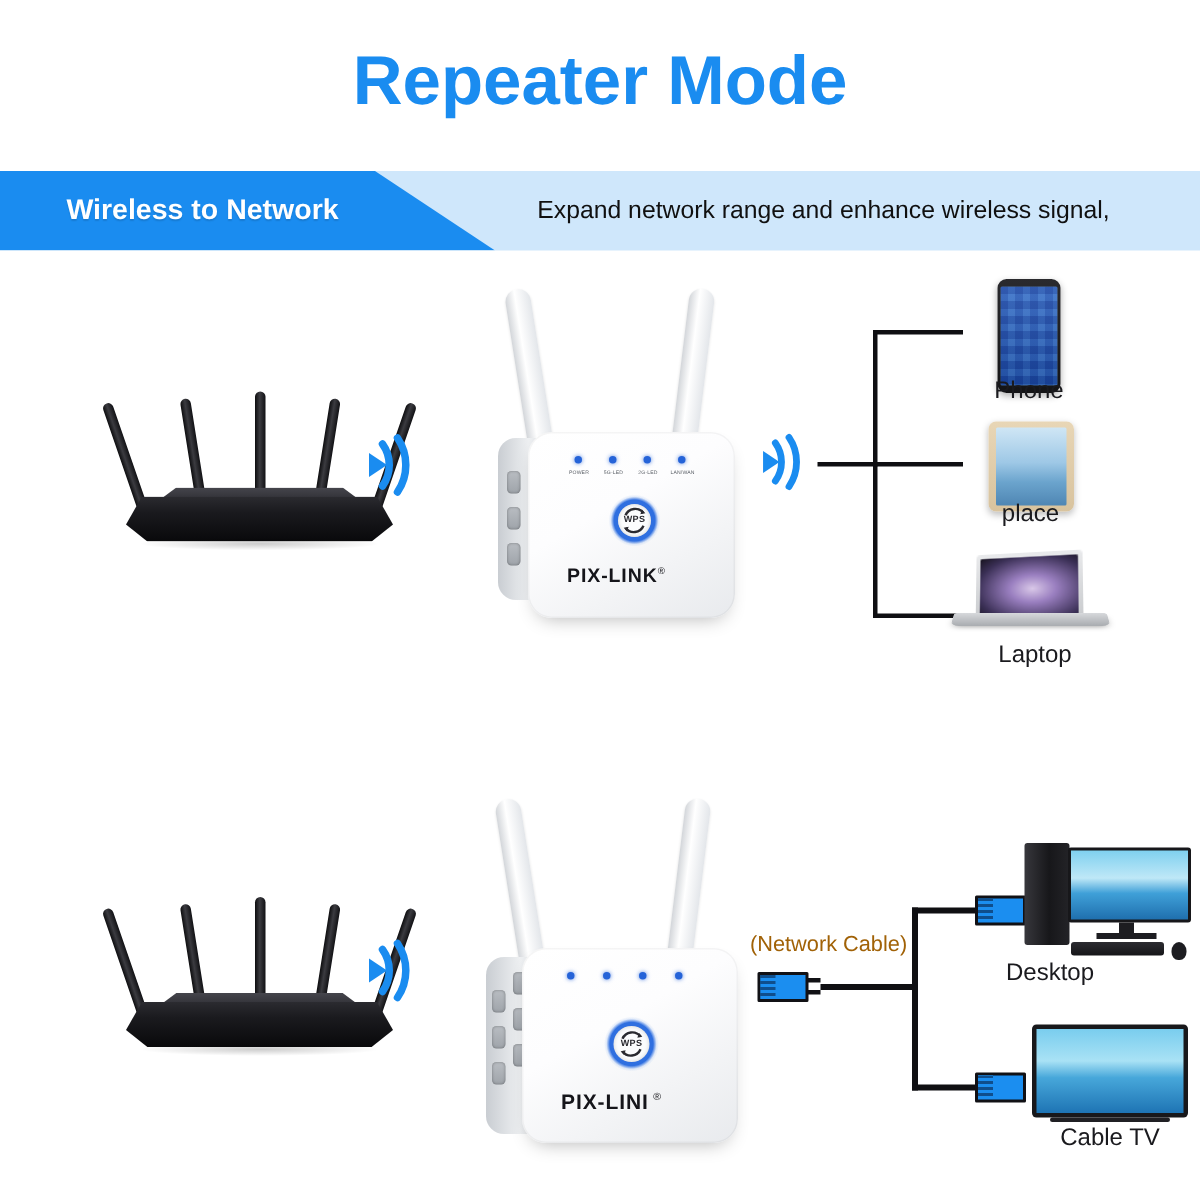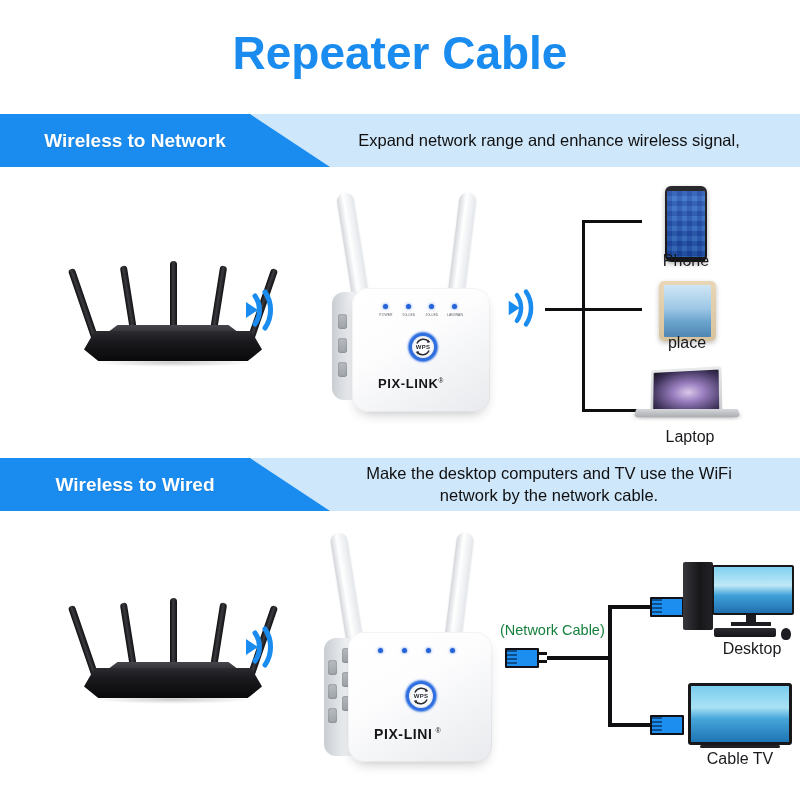--- a/index.html
+++ b/index.html
@@ -223,21 +223,21 @@
     position: absolute;
     font-size: 16px;
     color: #1a1a1e;
     text-align: center;
     white-space: nowrap;
     transform: translateX(-50%);
   }
   .netcable-label {
     position: absolute;
     font-size: 14.5px;
-    color: #15803d;
+    color: #a16207;
     white-space: nowrap;
   }
 
   
   .phone {
     position: absolute;
     border-radius: 6px;
     background: linear-gradient(180deg,#2a2a2e,#141416);
     box-shadow: 0 2px 5px rgba(0,0,0,0.3);
     padding: 5px 2px;
@@ -356,21 +356,21 @@
     width: 9px;
     height: 3px;
     background: #111115;
   }
 </style>
 </head>
 <body>
 
 <div class="page">
 
-  <div class="title">Repeater Cable</div>
+  <div class="title">Repeater Mode</div>
 
   <div class="banner" id="banner1">
     <div class="banner-arrow"></div>
     <div class="banner-label">Wireless to Network</div>
     <div class="banner-desc">
       <span>Expand network range and enhance wireless signal,</span>
     </div>
   </div>
 
   <div class="router" style="left:78px; top:255px;">
@@ -455,28 +455,20 @@
     <div class="tablet-scr"></div>
   </div>
   <div class="devlabel" style="left:687px; top:334px;">place</div>
 
   <div class="lap-lid" style="left:648px; top:368px; width:74px; height:45px;">
     <div class="lap-scr"></div>
   </div>
   <div class="lap-base" style="left:635px; top:405px; width:104px; height:16px;"></div>
   <div class="devlabel" style="left:690px; top:428px;">Laptop</div>
 
-  <div class="banner" id="banner2">
-    <div class="banner-arrow"></div>
-    <div class="banner-label">Wireless to Wired</div>
-    <div class="banner-desc">
-      <span>Make the desktop computers and TV use the WiFi</span>
-      <span>network by the network cable.</span>
-    </div>
-  </div>
 
   <div class="router" style="left:78px; top:592px;">
     <div class="ant" style="left:13px;  height:72px; transform:rotate(-19deg);"></div>
     <div class="ant" style="left:53px;  height:72px; transform:rotate(-9deg);"></div>
     <div class="ant" style="left:92px;  height:76px; transform:rotate(0deg);"></div>
     <div class="ant" style="left:131px; height:72px; transform:rotate(9deg);"></div>
     <div class="ant" style="left:170px; height:72px; transform:rotate(19deg);"></div>
     <div class="top-face"></div>
     <div class="base"></div>
     <div class="shadow"></div>
@@ -549,21 +541,21 @@
   </div>
 
   <div class="tower" style="left:683px; top:562px; width:30px; height:68px;"></div>
   <div class="mon-frame" style="left:712px; top:565px; width:82px; height:50px;">
     <div class="mon-scr"></div>
   </div>
   <div class="mon-stand" style="left:746px; top:615px; width:10px; height:8px;"></div>
   <div class="mon-stand" style="left:731px; top:622px; width:40px; height:4px;"></div>
   <div class="kbd" style="left:714px; top:628px; width:62px; height:9px;"></div>
   <div class="mouse" style="left:781px; top:628px; width:10px; height:12px;"></div>
-  <div class="devlabel" style="left:752px; top:640px;">Desktop</div>
+  <div class="devlabel" style="left:700px; top:640px;">Desktop</div>
 
   <div class="tv-frame" style="left:688px; top:683px; width:104px; height:62px;">
     <div class="tv-scr"></div>
   </div>
   <div class="tv-stand" style="left:700px; top:745px; width:80px; height:3px; border-radius:2px;"></div>
   <div class="devlabel" style="left:740px; top:750px;">Cable TV</div>
 
 </div>
 
 </body></html>

